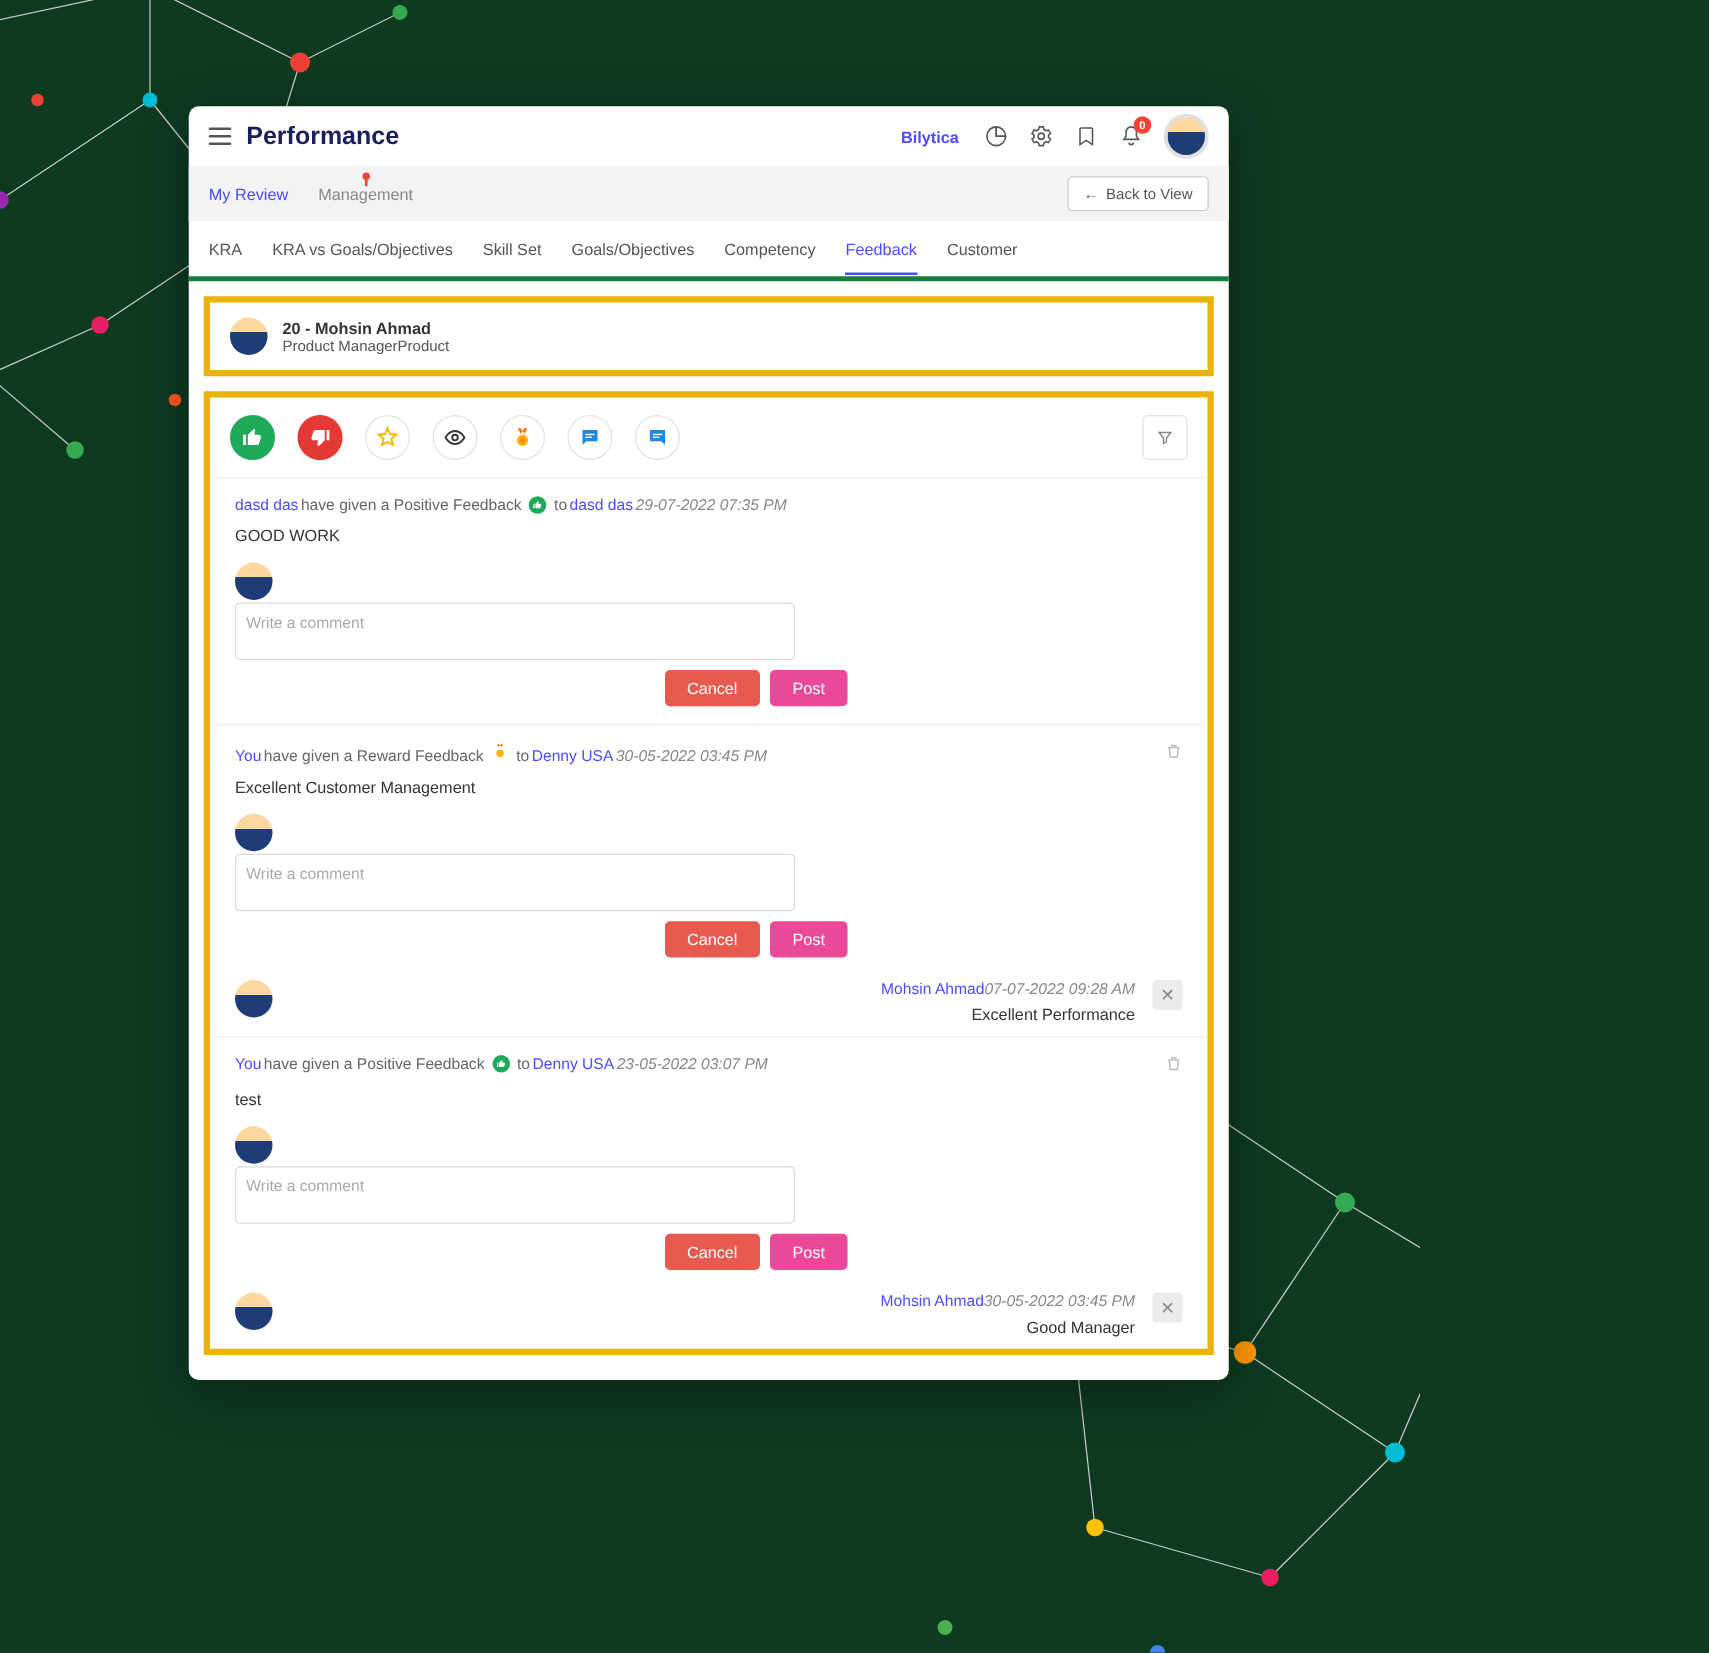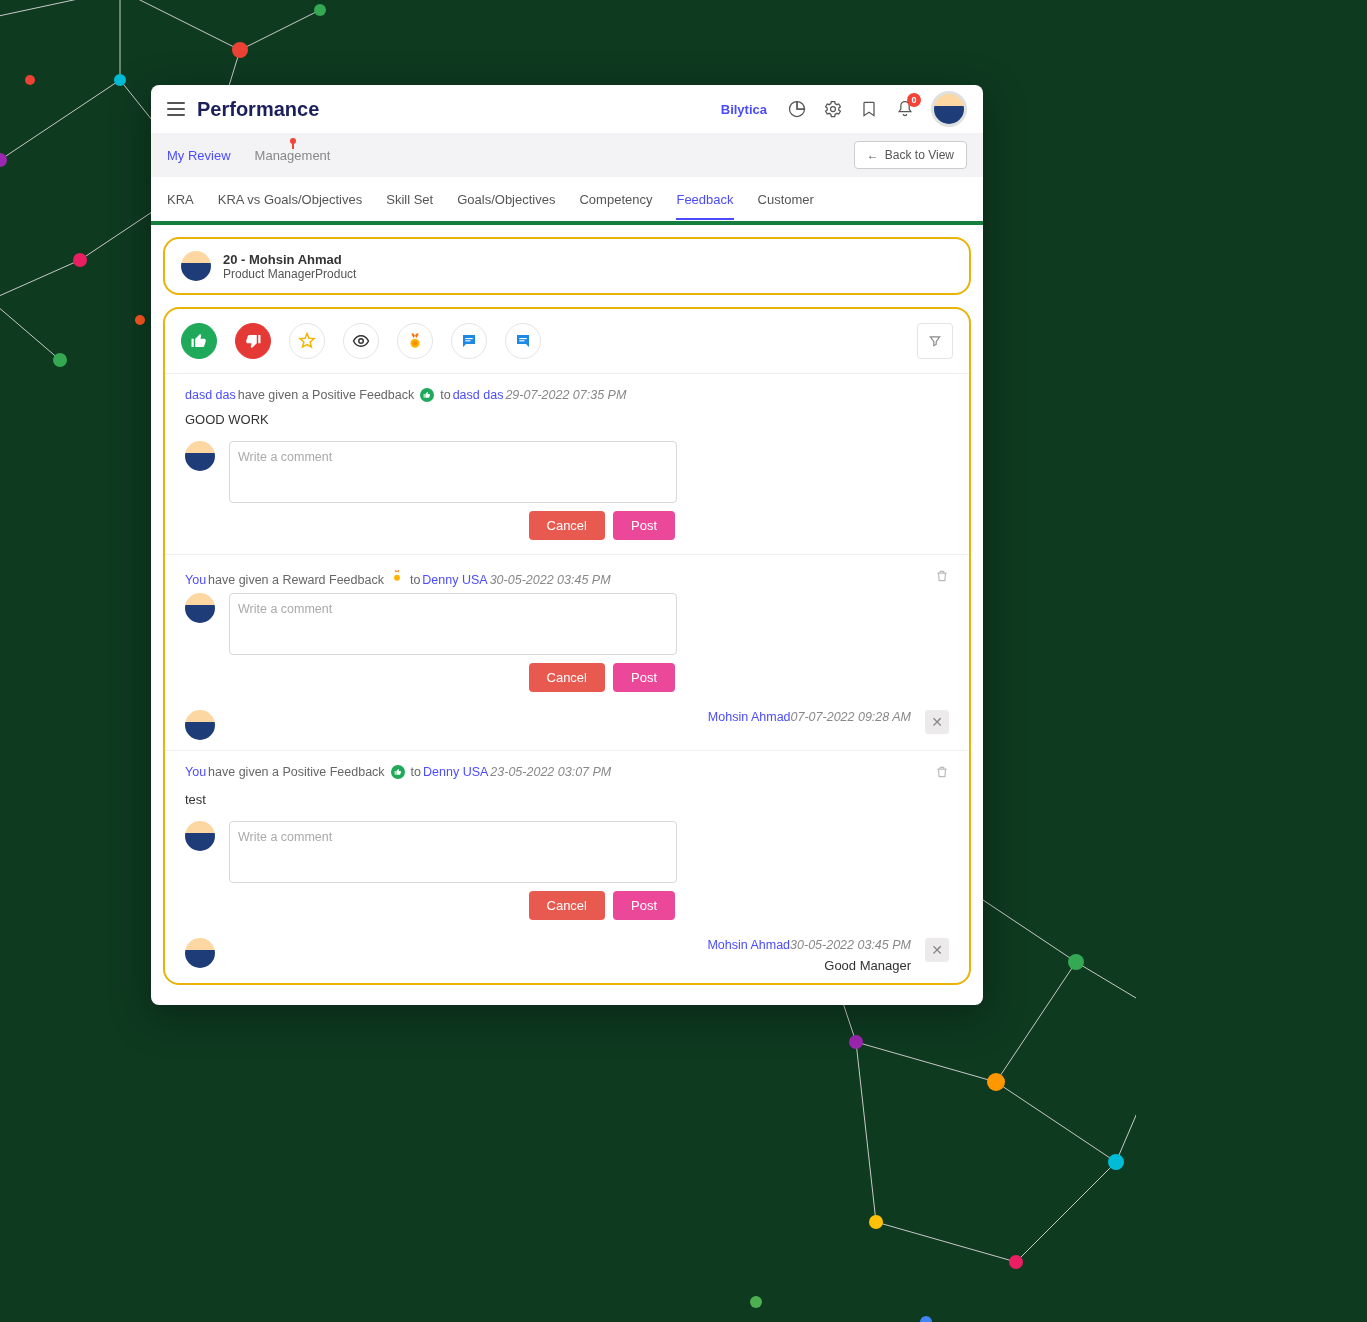--- a/index.html
+++ b/index.html
@@ -19,39 +19,39 @@
 .avatar{width:30px;height:30px;border-radius:50%;background:linear-gradient(#fcd7a1 40%,#1d3c78 40%);border:3px solid #e0e0e0;margin-left:8px;}
 .subhead{background:#f3f3f5;height:44px;display:flex;align-items:center;padding:0 16px;}
 .subtab{margin-right:24px;color:#888;font-size:13px;position:relative;}
 .subtab.active{color:#4b4cff;}
 .reddot{position:absolute;top:-10px;left:50%;transform:translateX(-50%);width:6px;height:6px;background:#f44336;border-radius:50%;}
 .reddot::after{content:"";position:absolute;top:5px;left:2px;width:2px;height:6px;background:#f44336;}
 .backbtn{border:1px solid #ccc;background:#fff;border-radius:4px;padding:6px 12px;font-size:12px;color:#555;display:flex;align-items:center;gap:6px;}
 .tabbar{display:flex;padding:0 16px;border-bottom:4px solid #15803d;height:44px;align-items:center;gap:24px;font-size:13px;color:#555;}
 .tab.active{color:#4b4cff;position:relative;}
 .tab.active::after{content:"";position:absolute;left:0;right:0;bottom:-13px;height:2px;background:#4b4cff;}
-.card{margin:12px 12px 0 12px;border:2px solid #eab308;border-radius:16px;background:#fff;}
+.card{margin:12px 12px 0 12px;border:5px solid #eab308;border-radius:0;background:#fff;}
 .person{display:flex;align-items:center;padding:12px 16px;gap:12px;}
 .avsm{width:30px;height:30px;border-radius:50%;background:linear-gradient(#fcd7a1 40%,#1d3c78 40%);}
 .person .name{font-weight:600;color:#333;font-size:13px;}
 .person .role{color:#555;font-size:12px;}
 .iconrow{padding:14px 16px;display:flex;align-items:center;gap:18px;border-bottom:1px solid #eee;}
 .cir{width:34px;height:34px;border-radius:50%;border:1px solid #e4e4e4;display:flex;align-items:center;justify-content:center;font-size:16px;}
 .cir svg{width:18px;height:18px;}
 .filterbox{margin-left:auto;width:34px;height:34px;border:1px solid #e4e4e4;border-radius:4px;display:flex;align-items:center;justify-content:center;}
 .entry{padding:14px 20px 0 20px;border-top:1px solid #f0f0f0;}
 .entry.first{border-top:none;}
 .meta{font-size:12.5px;color:#666;display:flex;align-items:flex-end;flex-wrap:wrap;gap:2px;}
 .link{color:#4b4cff;}
 .pill{width:14px;height:14px;background:#1fa95b;border-radius:50%;display:inline-flex;align-items:center;justify-content:center;margin:0 4px;}
 .pill svg{width:8px;height:8px;fill:#fff;}
 .medal{width:14px;height:18px;display:inline-block;margin:0 4px;vertical-align:middle;}
 .gray{color:#888;font-style:italic;}
 .body{margin:10px 0 14px 0;font-size:13px;color:#333;}
-.commentbox{display:flex;gap:14px;margin:6px 0 4px 0;padding-left:0;}
+.commentbox{display:flex;gap:2px;margin:6px 0 4px 0;padding-left:0;flex-direction:column;}
 .commentbox textarea{flex:1;width:430px;max-width:430px;height:44px;border:1px solid #d9d9dd;border-radius:4px;padding:8px;font-family:inherit;font-size:12.5px;resize:none;color:#444;}
 .commentbox textarea::placeholder{color:#aaa;}
 .btnrow{display:flex;justify-content:flex-end;gap:8px;margin:8px 0 14px 0;max-width:490px;}
 .btn{border:none;border-radius:4px;padding:7px 18px;font-size:13px;color:#fff;cursor:default;}
 .btn.cancel{background:#e85a4f;}
 .btn.post{background:#ec4899;}
 .trash{color:#bbb;font-size:15px;}
 .entryhead{display:flex;align-items:flex-start;}
 .entryhead .meta{flex:1;}
 .reply{display:flex;gap:14px;padding:4px 0 10px 0;align-items:flex-start;}
@@ -274,32 +274,34 @@
                     <circle cx="12" cy="15" r="5" fill="#ffb300"></circle>
                   </svg></span>
                 <span> to </span>
                 <span class="link">Denny USA</span>
                 <span class="gray"> 30-05-2022 03:45 PM</span>
               </div>
               <span class="trash"><svg width="14" height="14" viewBox="0 0 24 24" fill="none" stroke="currentColor" stroke-width="2">
                   <path d="M4 7h16M9 7V4h6v3M6 7l1 13h10l1-13"></path>
                 </svg></span>
             </div>
+            <div class="body">Excellent Customer Management</div>
             <div class="commentbox">
               <div class="avsm"></div>
               <textarea placeholder="Write a comment" style=""></textarea>
             </div>
             <div class="btnrow">
               <button class="btn cancel">Cancel</button>
               <button class="btn post">Post</button>
             </div>
             <div class="reply">
               <div class="avsm av"></div>
               <div class="content">
                 <div class="who"><span class="link">Mohsin Ahmad</span><span class="gray">07-07-2022 09:28 AM</span></div>
+                <div class="txt">Excellent Performance</div>
               </div>
               <div class="xbtn">✕</div>
             </div>
           </div>
           <div class="entry">
             <div class="entryhead">
               <div class="meta">
                 <span class="link">You</span>
                 <span> have given a Positive Feedback </span>
                 <span class="pill">

